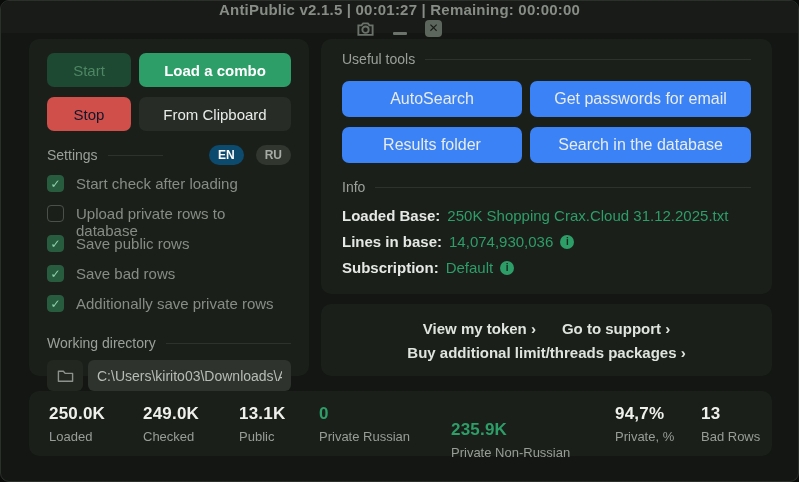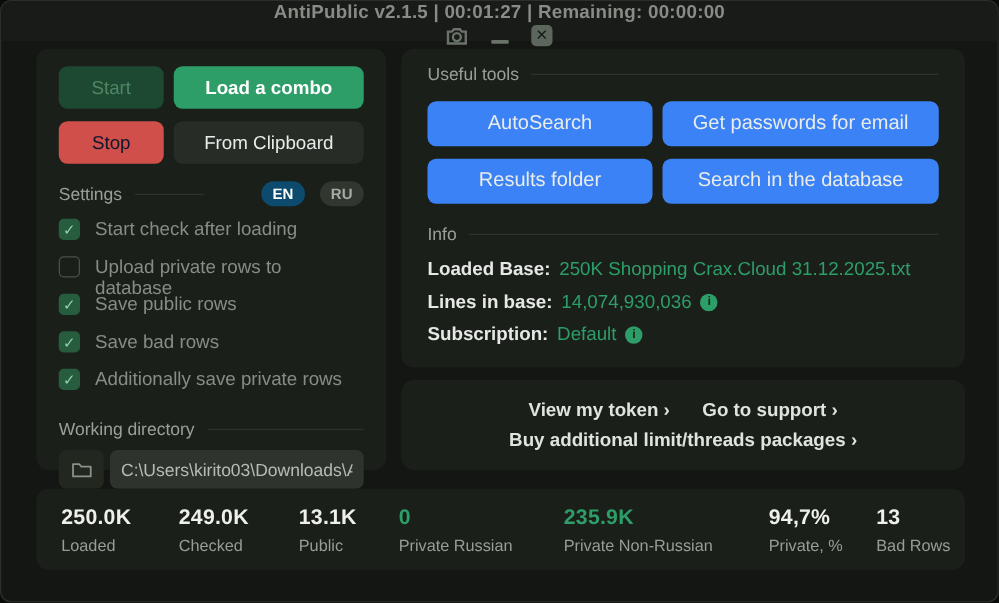--- a/index.html
+++ b/index.html
@@ -104,21 +104,21 @@
   
   .links-line { display: flex; justify-content: center; gap: 26px; }
   .link { color: #e0e4df; font-size: 15px; font-weight: 600; cursor: pointer; }
 
   
   .stat { position: absolute; top: 13px; }
   .stat-value { font-size: 17px; font-weight: 700; color: #eef0ec; letter-spacing: .2px; }
   .stat-value.green { color: #2d9e68; }
   .stat-label { font-size: 13px; color: #989d97; margin-top: 5px; }
   .stat-0 { left: 20px; }  .stat-1 { left: 114px; } .stat-2 { left: 210px; }
-  .stat-3 { left: 290px; } .stat-4 { left: 422px; } .stat-5 { left: 586px; }
+  .stat-3 { left: 290px; } .stat-4 { left: 422px; margin-top: 16px; } .stat-5 { left: 586px; }
   .stat-6 { left: 672px; }
 </style>
 </head>
 <body>
 
 <div class="window">
 
   <div class="titlebar">
     <div class="titlebar-title">AntiPublic v2.1.5 | 00:01:27 | Remaining: 00:00:00</div>
     <div class="titlebar-controls">

